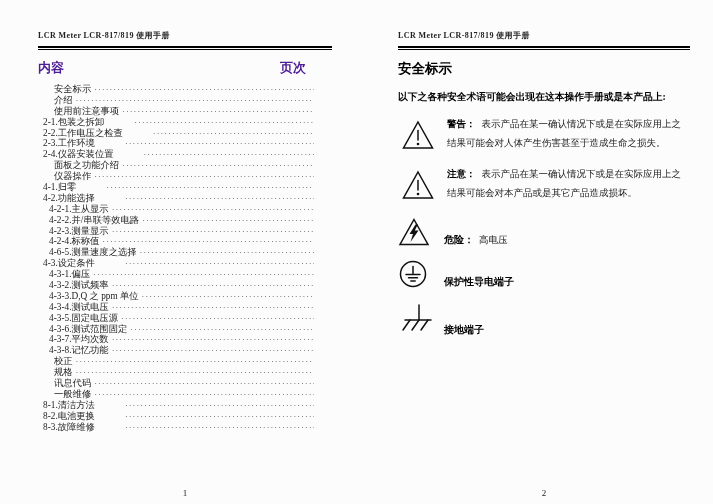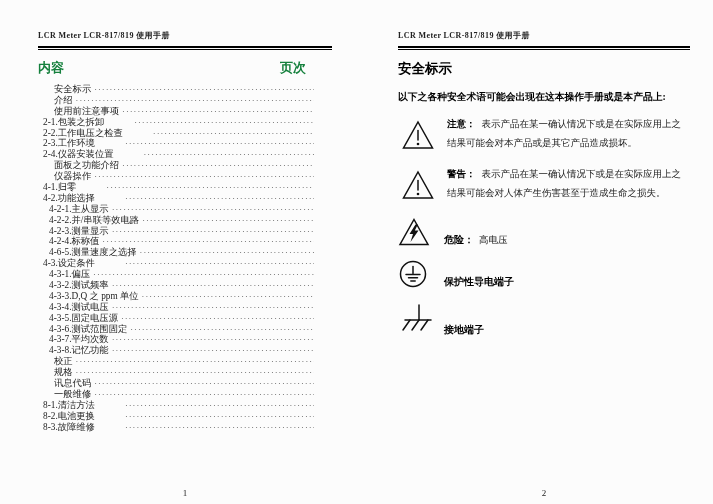--- a/index.html
+++ b/index.html
@@ -17,21 +17,21 @@
     white-space:nowrap;
   }
   .head-rule{
     margin-top:5px;height:1px;
     border-top:2.5px solid #000;border-bottom:1px solid #000;
   }
 
   
   .toc-head{
     display:flex;justify-content:space-between;align-items:baseline;
-    margin-top:9px;font-size:13px;font-weight:bold;color:#15803d;
+    margin-top:9px;font-size:13px;font-weight:bold;color:#4c1d95;
   }
   .toc-head .pages-col{margin-right:26px;}
   .toc{
     list-style:none;margin:7px 0 0 0;padding:0 18px 0 0;
   }
   .toc li{
     display:flex;align-items:baseline;height:10.9px;
     font-size:9.3px;line-height:10.9px;white-space:nowrap;
   }
   .toc li .toc-text{flex:none;color:#222;}
@@ -222,34 +222,34 @@
 
   <div class="term-row">
     <div class="icon-col">
       <svg width="34" height="32" viewBox="0 0 34 32">
         <path class="stroke" d="M17 3 L31.5 29 L2.5 29 Z"></path>
         <line class="stroke" x1="17" y1="11.5" x2="17" y2="21"></line>
         <circle class="fillblk" cx="17" cy="25" r="1.3"></circle>
       </svg>
     </div>
     <div class="text-col">
-      <span class="term-label">注意：</span><span>表示产品在某一确认情况下或是在实际应用上之结果可能会对本产品或是其它产品造成损坏。</span>
+      <span class="term-label">警告：</span><span>表示产品在某一确认情况下或是在实际应用上之结果可能会对人体产生伤害甚至于造成生命之损失。</span>
     </div>
   </div>
 
   <div class="term-row">
     <div class="icon-col">
       <svg width="34" height="32" viewBox="0 0 34 32">
         <path class="stroke" d="M17 3 L31.5 29 L2.5 29 Z"></path>
         <line class="stroke" x1="17" y1="11.5" x2="17" y2="21"></line>
         <circle class="fillblk" cx="17" cy="25" r="1.3"></circle>
       </svg>
     </div>
     <div class="text-col">
-      <span class="term-label">警告：</span><span>表示产品在某一确认情况下或是在实际应用上之结果可能会对人体产生伤害甚至于造成生命之损失。</span>
+      <span class="term-label">注意：</span><span>表示产品在某一确认情况下或是在实际应用上之结果可能会对本产品或是其它产品造成损坏。</span>
     </div>
   </div>
 
 
   <div class="sym-row mt14">
     <div class="icon-col">
       <svg width="32" height="30" viewBox="0 0 32 30">
         <path class="stroke" d="M16 2.5 L30 27.5 L2 27.5 Z"></path>
         <path class="fillblk" d="M17.5 7.5 L11.5 17 L15 17 L12.5 25 L20.5 13.5 L16.8 13.5 L19.8 7.5 Z"></path>
       </svg>

